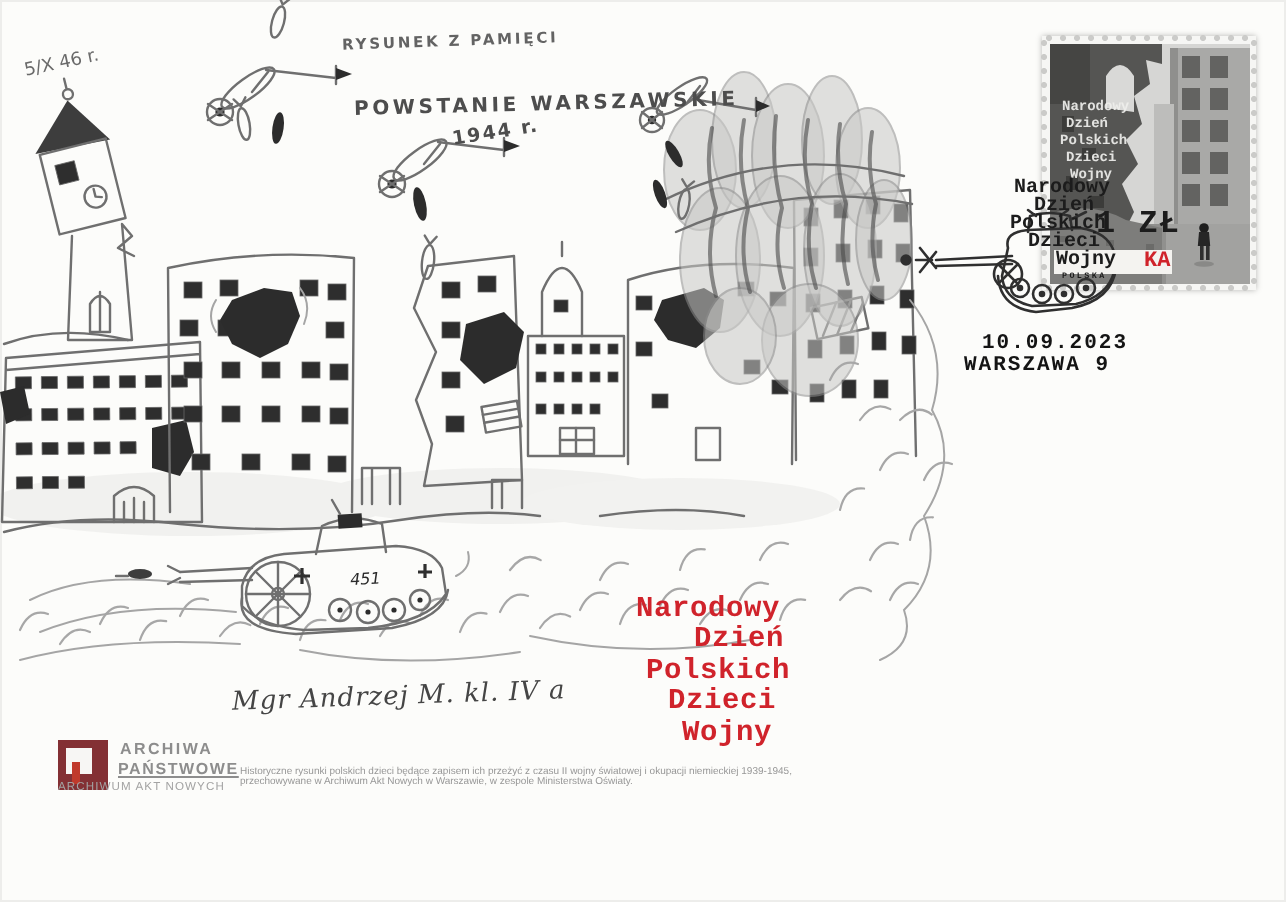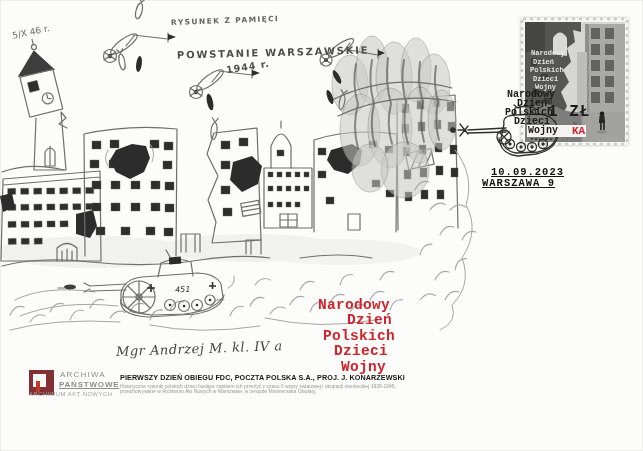--- a/index.html
+++ b/index.html
@@ -35,32 +35,32 @@
   .op0{left:507px;top:89px;font-size:10px;}
   .op1{left:517px;top:98px;font-size:10px;}
   .op2{left:505px;top:107px;font-size:10px;}
   .op3{left:514px;top:116px;font-size:10px;}
   .op-val{left:548px;top:103px;font-size:16px;color:#d0232b;letter-spacing:1px;}
   .op-chip{left:527px;top:125px;font-size:10px;background:#f4f3f0;padding:0 1px;}
   .op-chip b{color:#d0232b;font-size:11px;margin-left:44px;}
   .op-small{left:531px;top:137px;font-size:4.2px;color:#d0232b;letter-spacing:1.2px;}
   
   .cancel{position:absolute;left:448px;top:104px;z-index:4;}
-  .cancel-date div{position:absolute;z-index:4;font-family:"Liberation Mono","DejaVu Sans Mono",monospace;font-weight:bold;color:#141414;letter-spacing:1px;font-size:10.5px;white-space:nowrap;text-decoration:underline;}
+  .cancel-date div{position:absolute;z-index:4;font-family:"Liberation Mono","DejaVu Sans Mono",monospace;font-weight:bold;color:#141414;letter-spacing:1px;font-size:10.5px;white-space:nowrap;}
   .cd1{left:491px;top:166px;}
   .cd2{left:482px;top:177px;}
   
   .red-title div{position:absolute;z-index:3;font-family:"Liberation Mono","DejaVu Sans Mono",monospace;font-weight:bold;color:#d0232b;font-size:14.5px;letter-spacing:.3px;white-space:nowrap;}
   .rt0{left:318px;top:297px;} .rt1{left:347px;top:312px;} .rt2{left:323px;top:328px;}
   .rt3{left:334px;top:343px;} .rt4{left:341px;top:359px;}
   
   .logo-sq{position:absolute;left:29px;top:370px;width:25px;height:25px;background:#833034;z-index:3;}
   .logo-sq .w{position:absolute;left:4px;top:4px;width:13px;height:13px;background:#f7f6f4;}
   .logo-sq .r{position:absolute;left:7px;top:11px;width:4px;height:11px;background:#c0392b;}
-  .pub-l1{position:absolute;left:60px;top:370px;font-size:8px;letter-spacing:1.2px;color:#8d8d8d;font-weight:400;z-index:3;}
+  .pub-l1{position:absolute;left:60px;top:370px;font-size:8px;letter-spacing:1.2px;color:#8d8d8d;font-weight:700;z-index:3;}
   .pub-l2{position:absolute;left:59px;top:379.5px;font-size:8px;letter-spacing:.8px;color:#8d8d8d;font-weight:600;z-index:3;text-decoration:underline;}
   .pub-sub{position:absolute;left:29px;top:390.5px;font-size:5.8px;letter-spacing:.55px;color:#a3a3a3;z-index:3;}
   
   .fdc-line{position:absolute;left:120px;top:372.5px;font-size:7.2px;font-weight:bold;color:#161616;letter-spacing:.1px;z-index:3;white-space:nowrap;}
   .desc{position:absolute;left:120px;top:383.5px;font-size:5px;line-height:5.8px;color:#979797;z-index:3;white-space:nowrap;}
 </style>
 </head>
 <body>
 
 <div class="envelope">
@@ -479,19 +479,18 @@
   </div>
 
   <div class="logo-sq">
     <div class="w"></div>
     <div class="r"></div>
   </div>
   <div class="pub-l1">ARCHIWA</div>
   <div class="pub-l2">PAŃSTWOWE</div>
   <div class="pub-sub">ARCHIWUM AKT NOWYCH</div>
 
-  <div class="fdc-line">PIERWSZY DZIEŃ OBIEGU FDC, POCZTA POLSKA S.A., PROJ. J. KONARZEWSKI</div>
   <div class="desc">
     <div>Historyczne rysunki polskich dzieci będące zapisem ich przeżyć z czasu II wojny światowej i okupacji niemieckiej 1939-1945,</div>
     <div>przechowywane w Archiwum Akt Nowych w Warszawie, w zespole Ministerstwa Oświaty.</div>
   </div>
 
 </div>
 
 </body></html>

